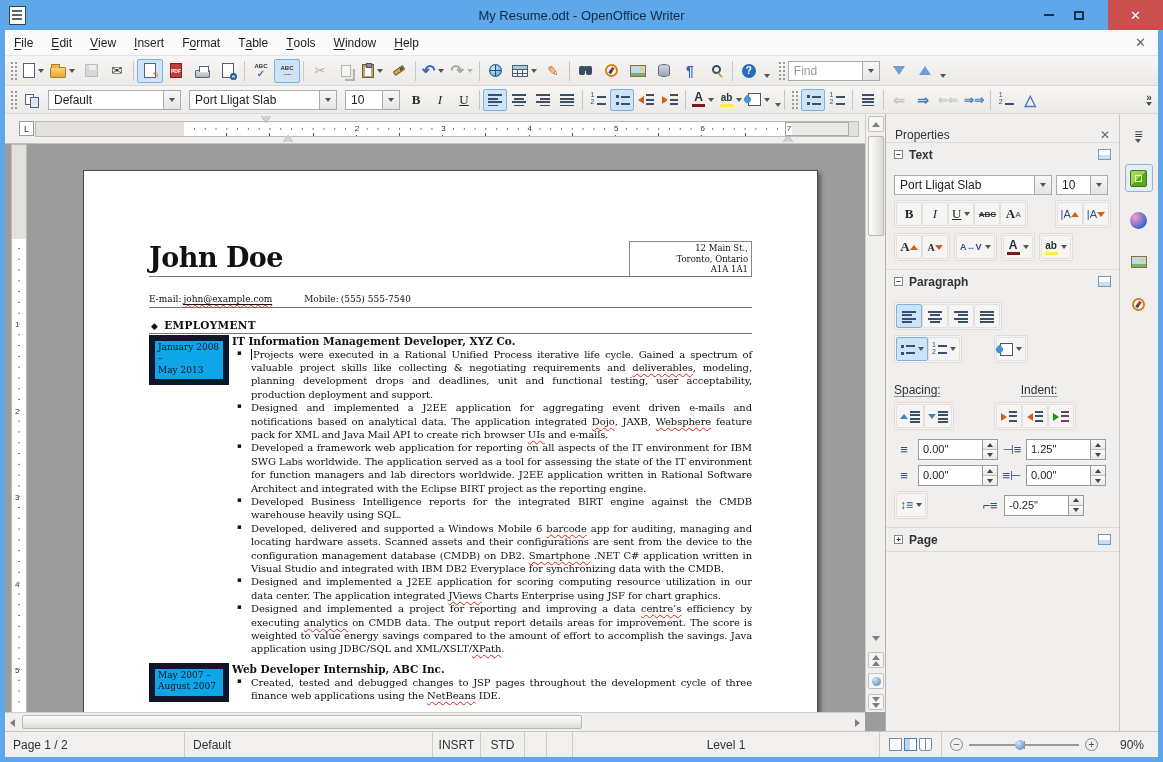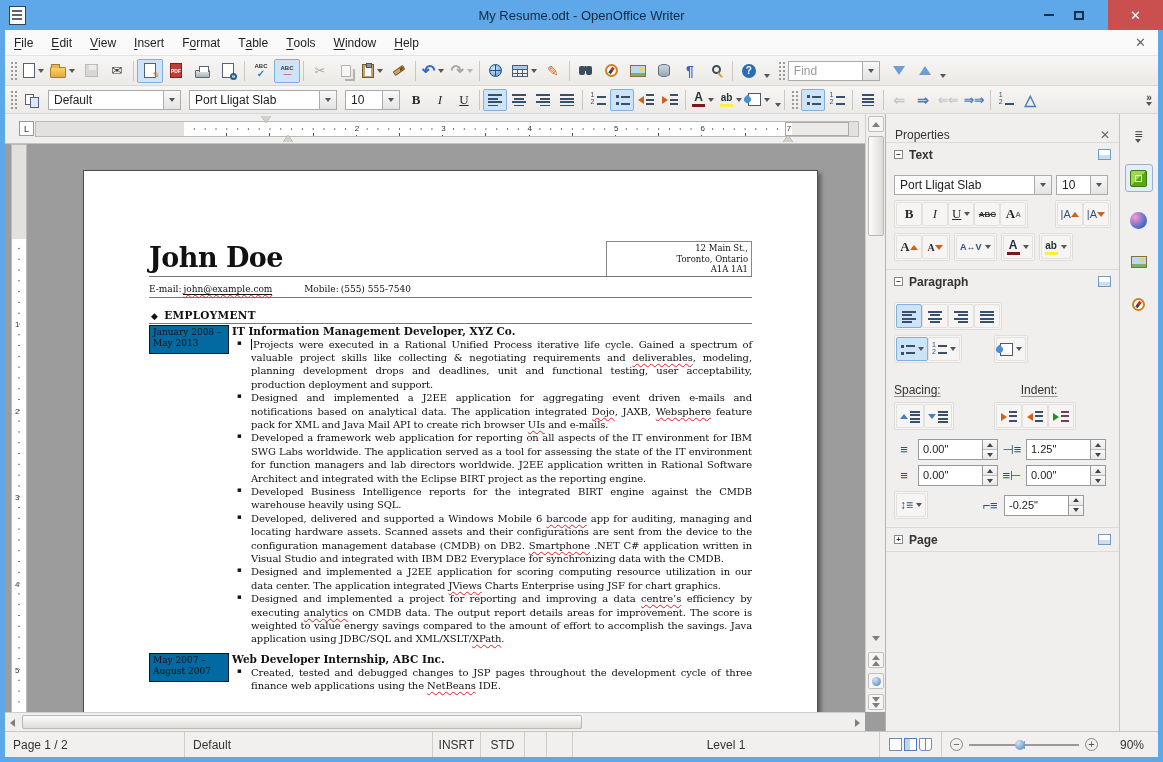--- a/index.html
+++ b/index.html
@@ -112,30 +112,30 @@
   .vruler{position:absolute;left:6px;top:30px;width:16px;bottom:0;background:#e2e1dd;border:1px solid #bdbbb7;overflow:hidden}
   .vzone{position:absolute;left:0;right:0;background:#fff;background-image:radial-gradient(circle,#777 .7px,transparent 1px);background-size:100% 10.8px;background-position:center 4px}
   .vnum{position:absolute;left:3px;font-size:8px;color:#333;background:#fff;line-height:9px}
   .canvas{position:absolute;left:26px;top:30px;right:20px;bottom:19px;overflow:hidden}
   .page{position:absolute;left:52px;top:26px;width:735px;height:1100px;background:#fff;border:1px solid #4d4d4d;box-shadow:3px 3px 4px rgba(0,0,0,.4);padding:70px 65px 0 65px}
 
   
   .doc{font-family:"DejaVu Serif",serif;color:#111}
   .hdr-row{display:flex;align-items:stretch;border-bottom:1px solid #777}
   .doc-name{flex:1;font-size:27px;font-weight:bold;letter-spacing:-.5px;line-height:34px;transform:scaleY(1.05)}
-  .addr{width:146px;border:1px solid #888;border-bottom:none;padding:1px 3px;font-size:8.5px;line-height:10.5px;text-align:right}
-  .contact{font-size:9px;line-height:12px;padding:6px 0 2px;border-bottom:1px solid #777}
+  .addr{width:123px;border:1px solid #888;border-bottom:none;padding:1px 3px;font-size:8.5px;line-height:10.5px;text-align:right}
+  .contact{font-size:9px;line-height:12px;padding:16px 0 2px;border-bottom:1px solid #777}
   .contact .lbl{margin-right:2px}
   .email-wrap{text-decoration:underline wavy #d22 1px;text-underline-offset:2px}
   .email-wrap .inner{border-bottom:1px solid #111}
   .sect{margin-top:11px;font-size:10.5px;font-weight:bold;letter-spacing:.3px;border-bottom:1px solid #777;padding:0 0 2px 2px}
   .sect .dia{font-size:9px;margin-right:6px}
   .job{display:flex;margin-top:1px}
   .job+.job{margin-top:7px}
-  .dates{width:80px;flex:none;border:1px solid #0f172a;align-self:flex-start;padding:1px 3px 3px;font-size:9px;line-height:11.5px;white-space:pre-line;background:#0369a1}
+  .dates{width:80px;flex:none;border:6px solid #0f172a;align-self:flex-start;padding:1px 3px 3px;font-size:9px;line-height:11.5px;white-space:pre-line;background:#0ea5e9}
   .jobbody{flex:1;margin-left:3px}
   .jobtitle{font-size:10.5px;font-weight:bold;line-height:13px}
   .blt{position:relative;padding-left:19px;font-size:10px;line-height:13.4px;text-align:justify;letter-spacing:-.1px}
   .blt::before{content:"▪";position:absolute;left:5px;top:-1px;font-size:7px;color:#111}
   .sp{text-decoration:underline wavy #d22 1px;text-decoration-skip-ink:none;text-underline-offset:1.5px}
   .caret{display:inline-block;width:1px;height:11px;background:#000;vertical-align:-2px;margin-right:1px}
 
   
   .vscroll{position:absolute;right:0;top:0;width:20px;bottom:19px;background:#f0efed;border-left:1px solid #d0cecb}
   .sbtn{position:absolute;left:2px;width:16px;height:16px;display:flex;align-items:center;justify-content:center;border:1px solid #c2c0bc;border-radius:2px;background:#f6f5f3;cursor:pointer}

